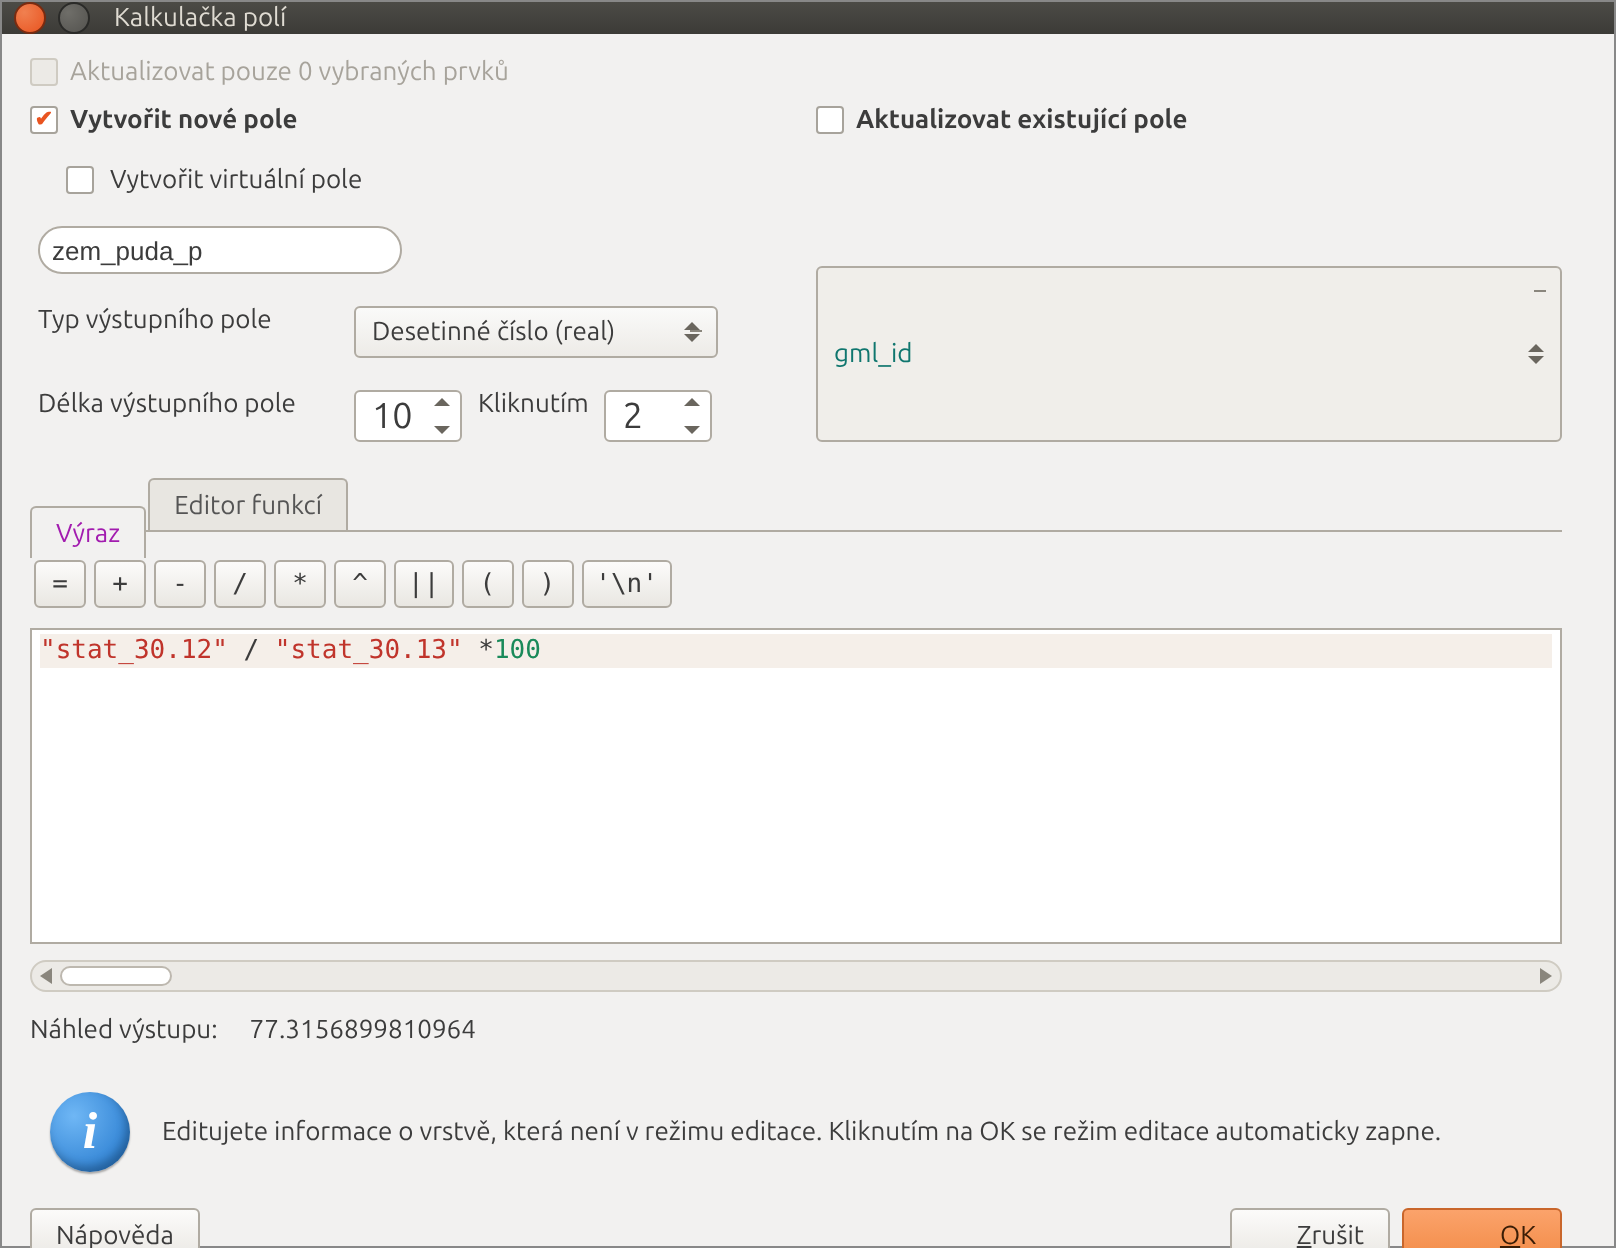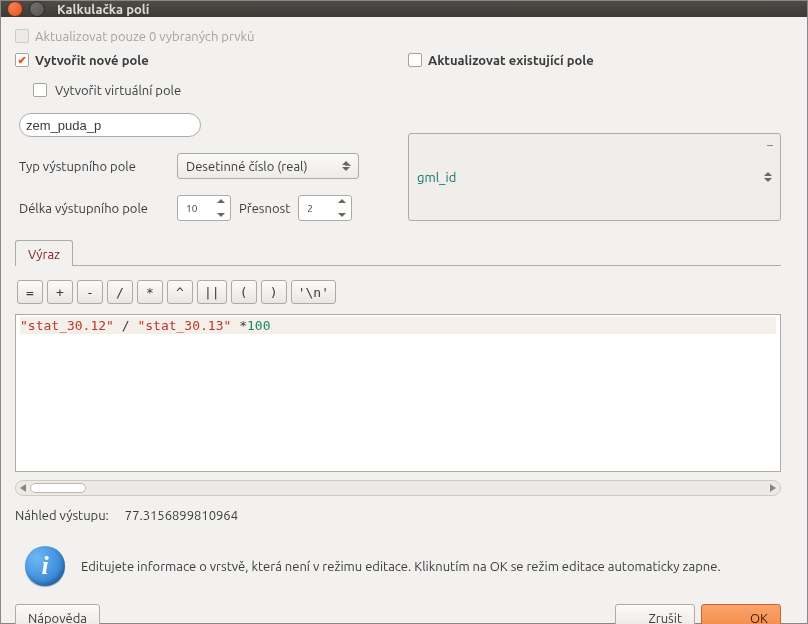--- a/index.html
+++ b/index.html
@@ -18,21 +18,21 @@
     flex-direction: column;
     border: 1px solid #888;
   }
   .titlebar {
     height: 32px;
     background: linear-gradient(to bottom, #4c4b46, #3c3b37);
     color: #dfdbd2;
     display: flex;
     align-items: center;
     padding: 0 6px;
-    font-weight: bold;
+    font-weight: normal;
     font-size: 13px;
   }
   .tb-btn {
     width: 16px; height: 16px;
     border-radius: 50%;
     margin-right: 6px;
     display: inline-block;
   }
   .tb-close { background: radial-gradient(circle at 30% 30%, #f08050, #e95420); border:1px solid #7a2b10;}
   .tb-min { background: radial-gradient(circle at 30% 30%, #6f6e69, #54534f); border:1px solid #2a2a28;}
@@ -67,21 +67,20 @@
   .label.bold { font-weight: bold; }
   .columns {
     display: flex;
     gap: 20px;
     margin-top: 4px;
     margin-bottom: 6px;
   }
   .col { flex: 1; display:flex; flex-direction:column; gap:16px;}
   .form-row {
     display: flex;
-    align-items: center;
     gap: 8px;
     margin-left: 4px;
   }
   .form-label {
     width: 150px;
     text-align: left;
     color: #3c3c3c;
   }
   .text-input {
     height: 24px;
@@ -128,21 +127,21 @@
     color: #0f766e;
     width: 100%;
     flex:1;
   }
   .spinbox {
     height: 26px;
     border: 1px solid #b0aba2;
     background: #fff;
     border-radius: 3px;
     padding: 2px 18px 2px 8px;
-    font-size: 10px;
+    font-size: 18px;
     color: #3c3c3c;
     position: relative;
     display:inline-flex;align-items:center;
     width: 54px;
   }
   .spinbox .spin {
     position:absolute; right:3px; top:3px; bottom:3px; width:10px;
     display:flex; flex-direction:column; justify-content:space-between;
   }
   .tabbar {
@@ -155,22 +154,22 @@
     border: 1px solid #b0aba2;
     border-bottom: none;
     background: #e8e6e1;
     border-radius: 3px 3px 0 0;
     margin-right: 1px;
     position: relative;
     color:#555;
   }
   .tab.active {
     background: #f2f1f0;
-    color:#7f1d1d;
-    top: 1px;
+    color:#a21caf;
+    top: 14px;
   }
   .toolbar {
     display: flex;
     gap: 4px;
     padding: 8px 2px 4px 2px;
     flex-wrap: wrap;
   }
   .opbtn {
     min-width: 26px;
     height: 24px;
@@ -300,21 +299,21 @@
         </div>
         <div class="form-row">
           <span class="form-label">Délka výstupního pole</span>
           <span class="spinbox">
             <span>10</span>
             <span class="spin">
                 <span class="spin-up"></span>
                 <span class="spin-down"></span>
               </span>
           </span>
-          <span class="label">Přesnost</span>
+          <span class="label">Kliknutím</span>
           <span class="spinbox">
             <span>2</span>
             <span class="spin">
                 <span class="spin-up"></span>
                 <span class="spin-down"></span>
               </span>
           </span>
         </div>
       </div>
 
@@ -330,20 +329,21 @@
               <span class="spin-up"></span>
               <span class="spin-down"></span>
             </span>
         </span>
       </div>
 
     </div>
 
     <div class="tabbar">
       <div class="tab active"><span>Výraz</span></div>
+      <div class="tab"><span>Editor funkcí</span></div>
     </div>
 
     <div class="toolbar">
       <span class="opbtn">=</span>
       <span class="opbtn">+</span>
       <span class="opbtn">-</span>
       <span class="opbtn">/</span>
       <span class="opbtn">*</span>
       <span class="opbtn">^</span>
       <span class="opbtn">||</span>

